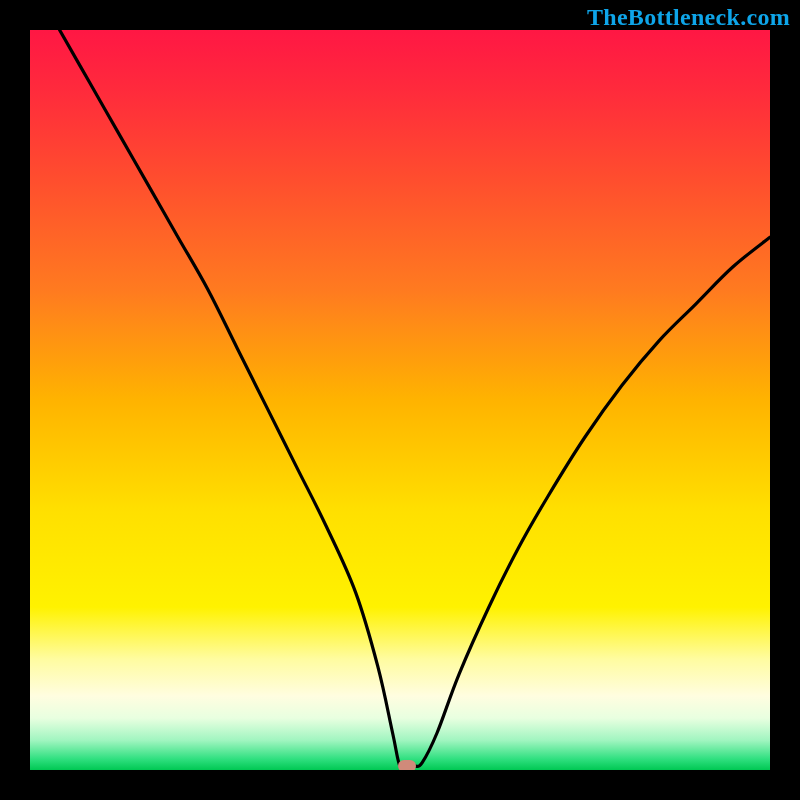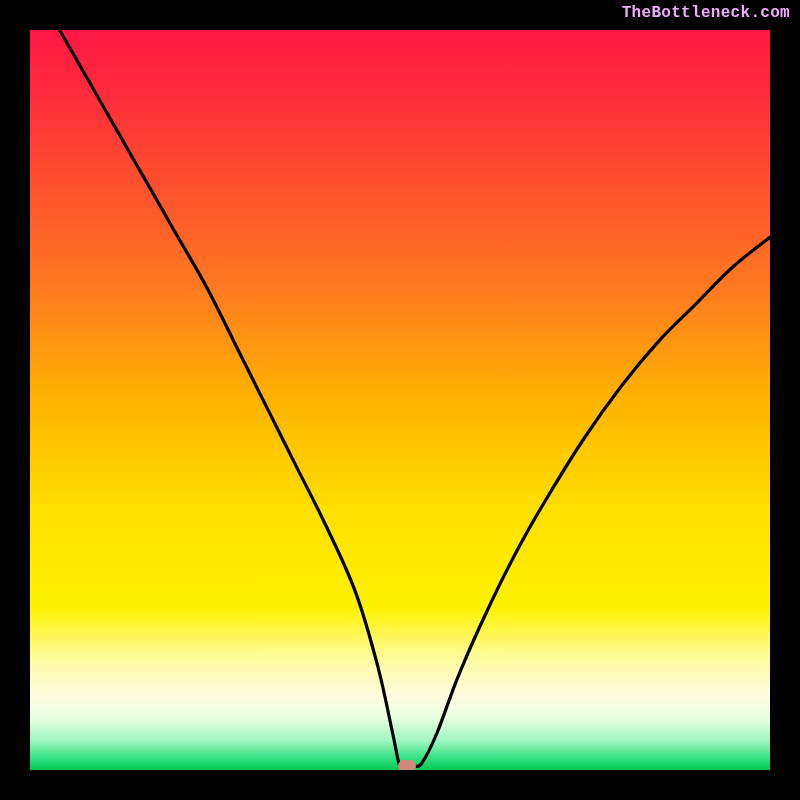--- a/index.html
+++ b/index.html
@@ -13,24 +13,24 @@
   .chart-container {
     position: relative;
     width: 800px;
     height: 800px;
     background: #000;
   }
   .watermark {
     position: absolute;
     top: 4px;
     right: 10px;
-    font-family: Liberation Mono, monospace;
-    font-size: 16px;
+    font-family: Liberation Serif, serif;
+    font-size: 24px;
     font-weight: bold;
-    color: #f0abfc;
+    color: #0ea5e9;
     z-index: 5;
     letter-spacing: 0.3px;
   }
   .plot-area {
     position: absolute;
     left: 30px;
     top: 30px;
     width: 740px;
     height: 740px;
     overflow: hidden;

